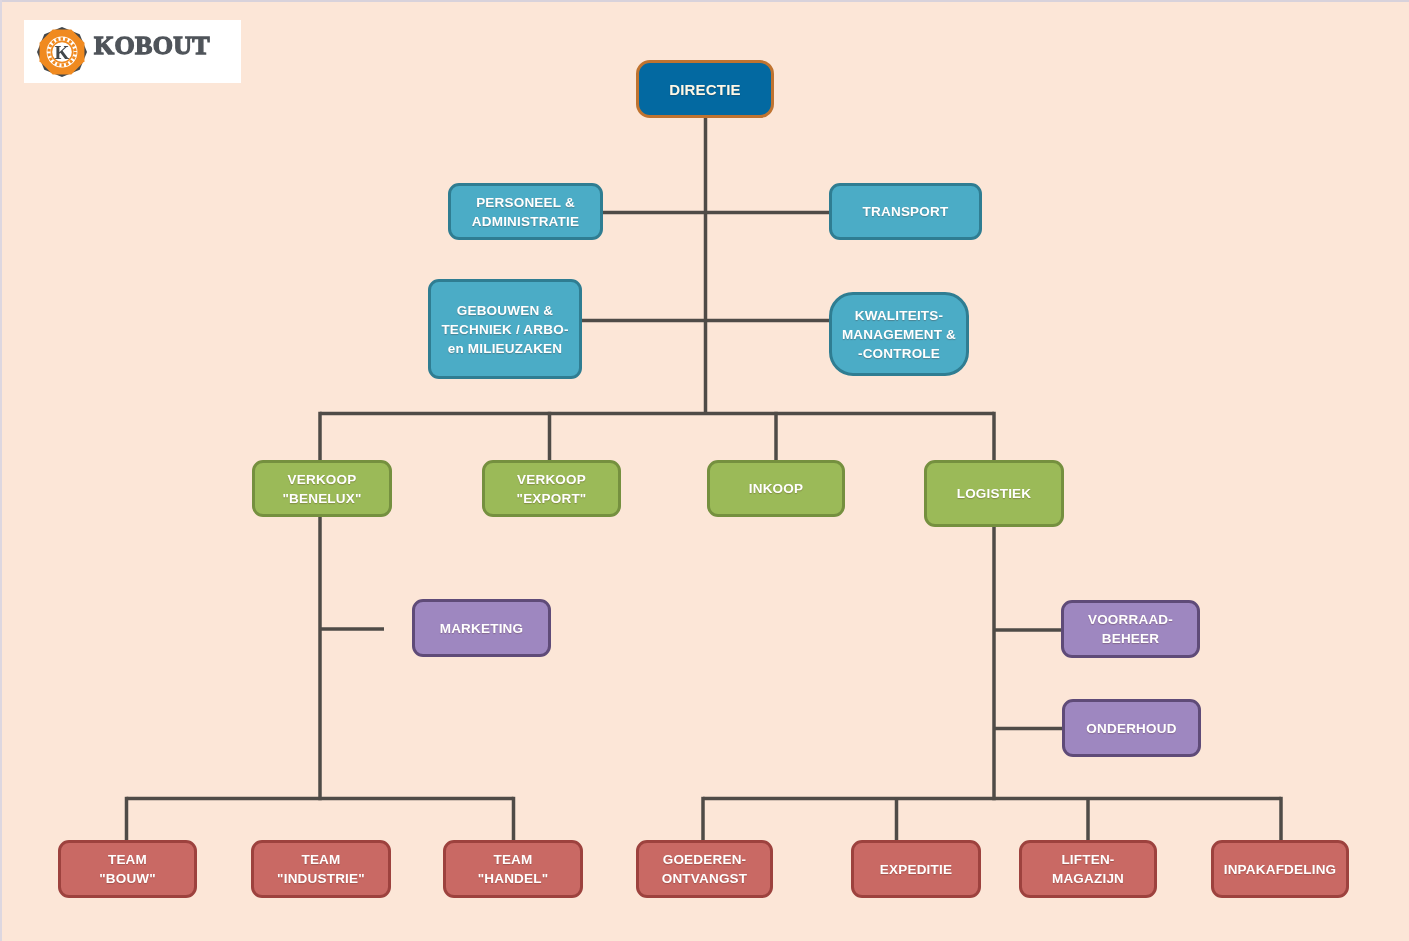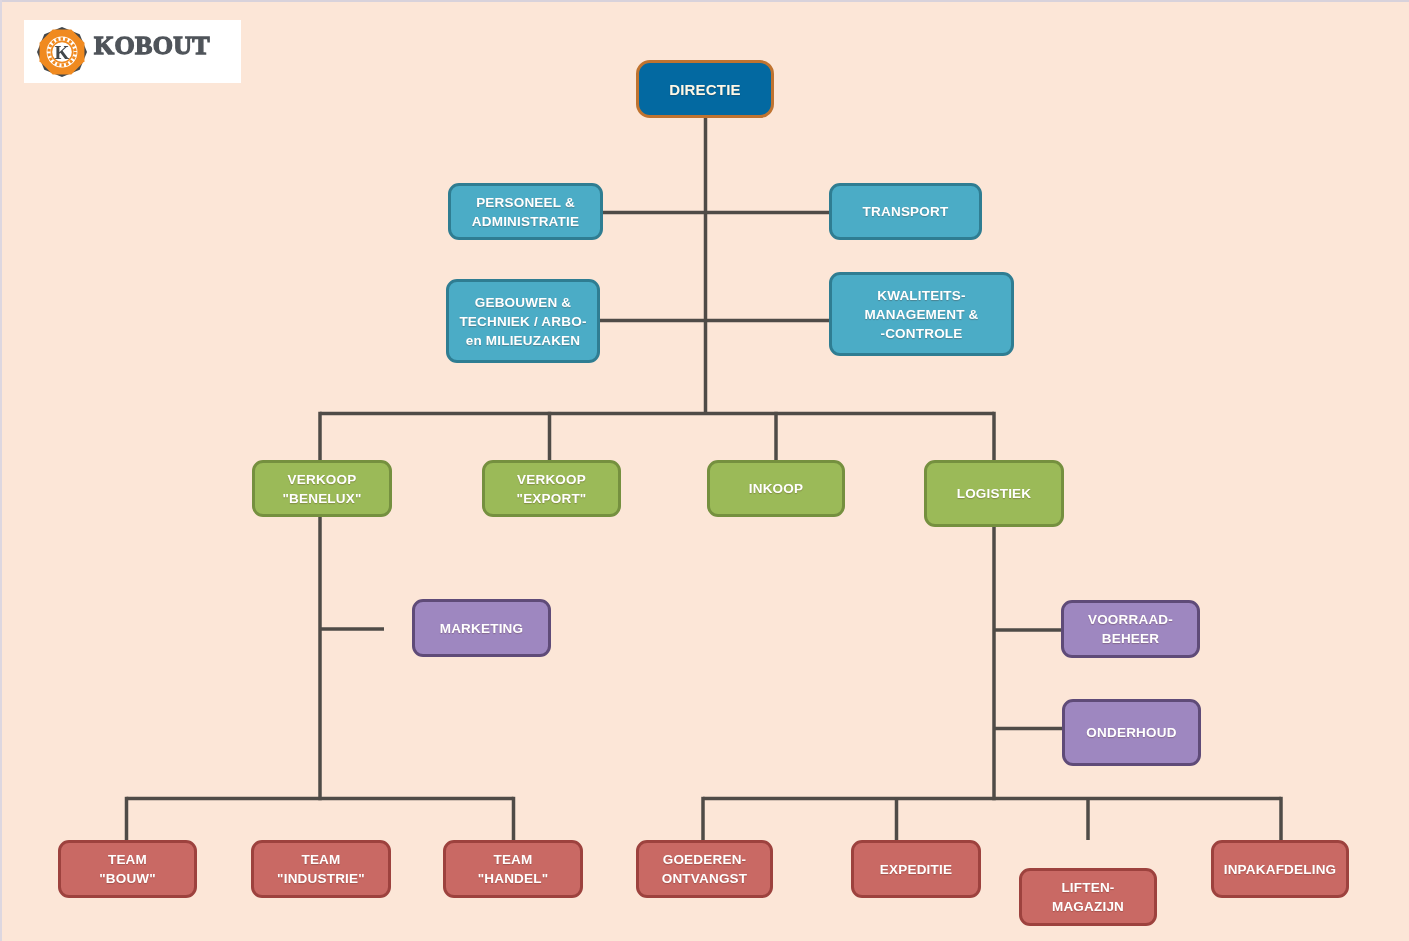--- a/index.html
+++ b/index.html
@@ -52,38 +52,38 @@
     <path d="M896.5 798.5 V840"></path>
     <path d="M1088 798.5 V840"></path>
     <path d="M1281 796.8 V840"></path>
   </g>
 </svg>
 
 <div class="box orange" style="left:636px;top:60px;width:138px;height:58px;font-size:15px;">DIRECTIE</div>
 
 <div class="box teal" style="left:448px;top:183px;width:155px;height:57px;">PERSONEEL &amp;<br>ADMINISTRATIE</div>
 <div class="box teal" style="left:829px;top:183px;width:153px;height:57px;">TRANSPORT</div>
-<div class="box teal" style="left:446px;top:279px;width:154px;height:84px;">GEBOUWEN &amp;<br>TECHNIEK / ARBO-<br>en MILIEUZAKEN</div>
-<div class="box teal" style="left:829px;top:272px;width:185px;height:84px;">KWALITEITS-<br>MANAGEMENT &amp;<br>-CONTROLE</div>
+<div class="box teal" style="left:428px;top:279px;width:154px;height:100px;">GEBOUWEN &amp;<br>TECHNIEK / ARBO-<br>en MILIEUZAKEN</div>
+<div class="box teal" style="left:829px;top:292px;width:140px;height:84px;border-radius:24px;">KWALITEITS-<br>MANAGEMENT &amp;<br>-CONTROLE</div>
 
 <div class="box green" style="left:252px;top:460px;width:140px;height:57px;">VERKOOP<br>"BENELUX"</div>
 <div class="box green" style="left:482px;top:460px;width:139px;height:57px;">VERKOOP<br>"EXPORT"</div>
 <div class="box green" style="left:707px;top:460px;width:138px;height:57px;">INKOOP</div>
 <div class="box green" style="left:924px;top:460px;width:140px;height:67px;">LOGISTIEK</div>
 
 <div class="box purple" style="left:384px;top:599px;width:139px;height:58px;margin-left:28px;">MARKETING</div>
 <div class="box purple" style="left:1061px;top:600px;width:139px;height:58px;">VOORRAAD-<br>BEHEER</div>
-<div class="box purple" style="left:1062px;top:699px;width:139px;height:67px;">ONDERHOUD</div>
+<div class="box purple" style="left:1062px;top:699px;width:139px;height:58px;">ONDERHOUD</div>
 
 <div class="box red" style="left:58px;top:840px;width:139px;height:58px;">TEAM<br>"BOUW"</div>
 <div class="box red" style="left:251px;top:840px;width:140px;height:58px;">TEAM<br>"INDUSTRIE"</div>
 <div class="box red" style="left:443px;top:840px;width:140px;height:58px;">TEAM<br>"HANDEL"</div>
 <div class="box red" style="left:636px;top:840px;width:137px;height:58px;">GOEDEREN-<br>ONTVANGST</div>
 <div class="box red" style="left:851px;top:840px;width:130px;height:58px;">EXPEDITIE</div>
-<div class="box red" style="left:1019px;top:840px;width:138px;height:58px;margin-top:28px;">LIFTEN-<br>MAGAZIJN</div>
+<div class="box red" style="left:1019px;top:840px;width:138px;height:58px;">LIFTEN-<br>MAGAZIJN</div>
 <div class="box red" style="left:1211px;top:840px;width:138px;height:58px;">INPAKAFDELING</div>
 
 <div id="logo">
   <svg width="90" height="63" viewBox="0 0 90 63">
     <g transform="translate(38,32)">
 
       <polygon points="0,-25 17.7,-17.7 25,0 17.7,17.7 0,25 -17.7,17.7 -25,0 -17.7,-17.7" fill="#42474b"></polygon>
 
       <polygon transform="rotate(22.5)" points="0,-24.3 17.2,-17.2 24.3,0 17.2,17.2 0,24.3 -17.2,17.2 -24.3,0 -17.2,-17.2" fill="#f08a20"></polygon>
 

